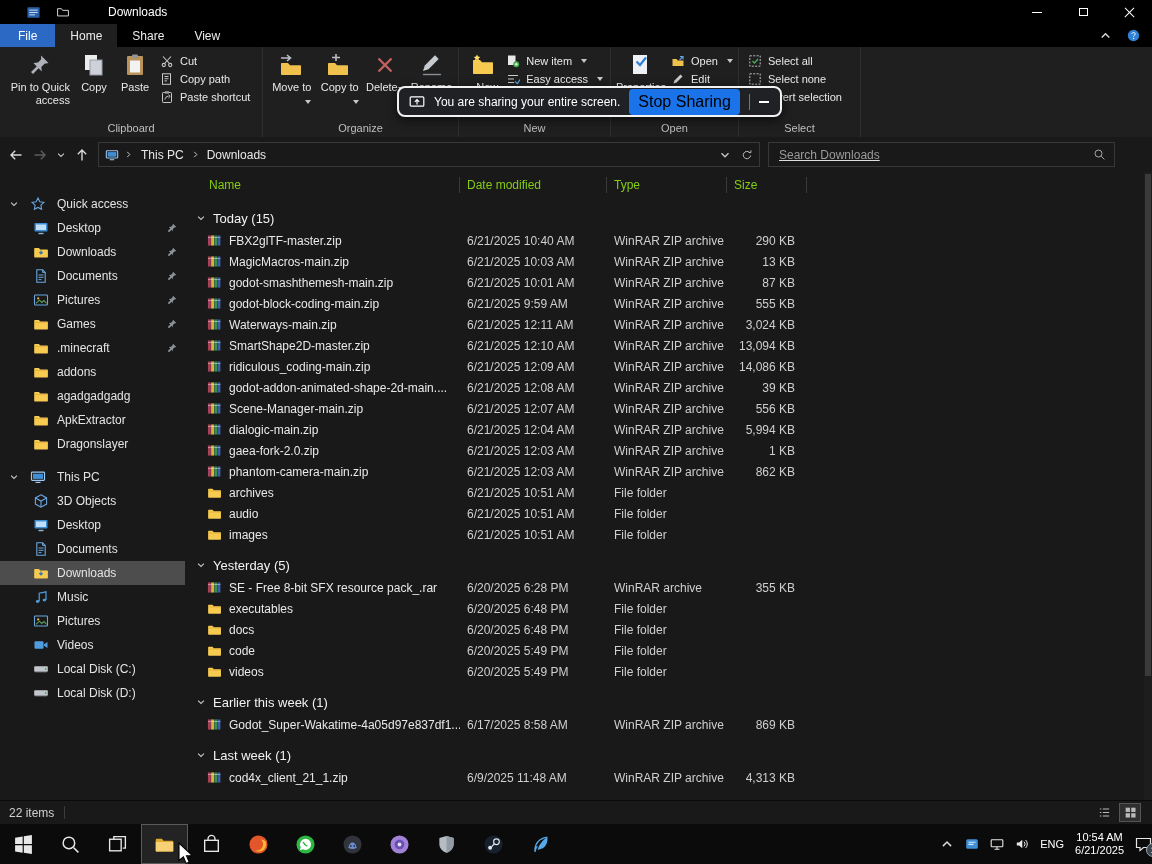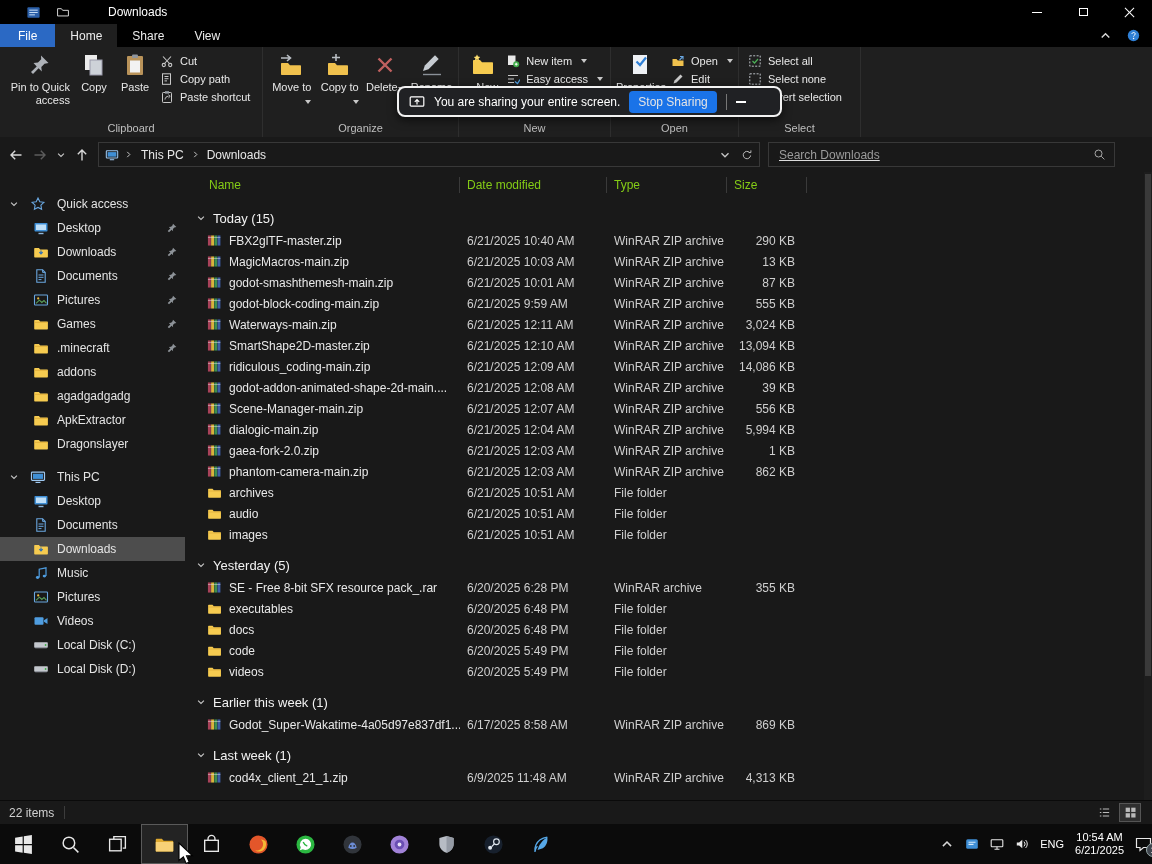--- a/index.html
+++ b/index.html
@@ -48,21 +48,21 @@
   .smallbtn .sicon { width:14px; height:14px; }
   .caret { display:inline-block; width:0; height:0; border-left:3.5px solid transparent; border-right:3.5px solid transparent; border-top:4px solid #c8c8c8; margin-left:3px; vertical-align:middle; }
   .bigbtn .caret { margin-left:0; margin-top:2px; }
 
   
   #share-banner { position:absolute; left:397px; top:86px; width:385px; height:31px; z-index:60;
     background:#202124; border:2px solid #f2f2f2; border-radius:8px;
     display:flex; align-items:center; gap:9px; padding:0 10px; box-shadow:0 3px 10px rgba(0,0,0,.6); }
   .sb-ic { width:16px; height:16px; }
   .sb-text { color:#fff; white-space:nowrap; }
-  .sb-stop { background:var(--stop-blue,#1a73e8); color:#e5e5e5; border:none; border-radius:4px; font-size:12px; padding:4px 9px; font-family:inherit; white-space:nowrap; }
+  .sb-stop { background:var(--stop-blue,#1a73e8); color:#000000; border:none; border-radius:4px; font-size:16px; padding:4px 9px; font-family:inherit; white-space:nowrap; }
   .sb-div { width:1px; height:16px; background:#777; }
   .sb-min { width:10px; height:2px; background:#fff; }
 
   
   #addressbar { position:absolute; top:137px; left:0; right:0; height:35px; background:#191919; display:flex; align-items:center; padding:0 10px 0 8px; gap:8px; }
   .navbtn { width:16px; height:16px; }
   .navbtn.small { width:10px; height:10px; }
   .disabled { opacity:.35; }
   .addrbox { flex:1 1 auto; max-width:662px; height:25px; background:#191919; border:1px solid #383838; display:flex; align-items:center; padding:0 6px; gap:5px; }
   .addr-ic { width:14px; height:14px; }
@@ -638,20 +638,29 @@
               <rect x="1.5" y="3.2" width="13" height="8.2" rx="0.8" fill="none" stroke="#9ec7ef" stroke-width="1.2"></rect>
               <rect x="3" y="4.7" width="10" height="5.2" fill="#3f8fd6"></rect>
               <path d="M5.5 13.4h5" stroke="#9ec7ef" stroke-width="1.2"></path>
             </svg>
           </span>
           <span class="side-label">This PC</span>
         </div>
         <div class="side-item">
           <span class="ic side-ic">
             <svg viewBox="0 0 16 16">
+              <path d="M8 1.8l5.6 3.1v6.2L8 14.2 2.4 11.1V4.9z" fill="none" stroke="#6aa7e0" stroke-width="1.1"></path>
+              <path d="M2.4 4.9L8 8l5.6-3.1M8 8v6.2" fill="none" stroke="#6aa7e0" stroke-width="1.1"></path>
+            </svg>
+          </span>
+          <span class="side-label">3D Objects</span>
+        </div>
+        <div class="side-item">
+          <span class="ic side-ic">
+            <svg viewBox="0 0 16 16">
               <rect x="1.5" y="3" width="13" height="8.5" rx="0.8" fill="#3f8fd6"></rect>
               <rect x="3" y="4.5" width="10" height="5.5" fill="#bfdff8"></rect>
               <path d="M5.5 13.5h5" stroke="#8fb8dd" stroke-width="1.4"></path>
             </svg>
           </span>
           <span class="side-label">Desktop</span>
         </div>
         <div class="side-item">
           <span class="ic side-ic">
             <svg viewBox="0 0 16 16">

